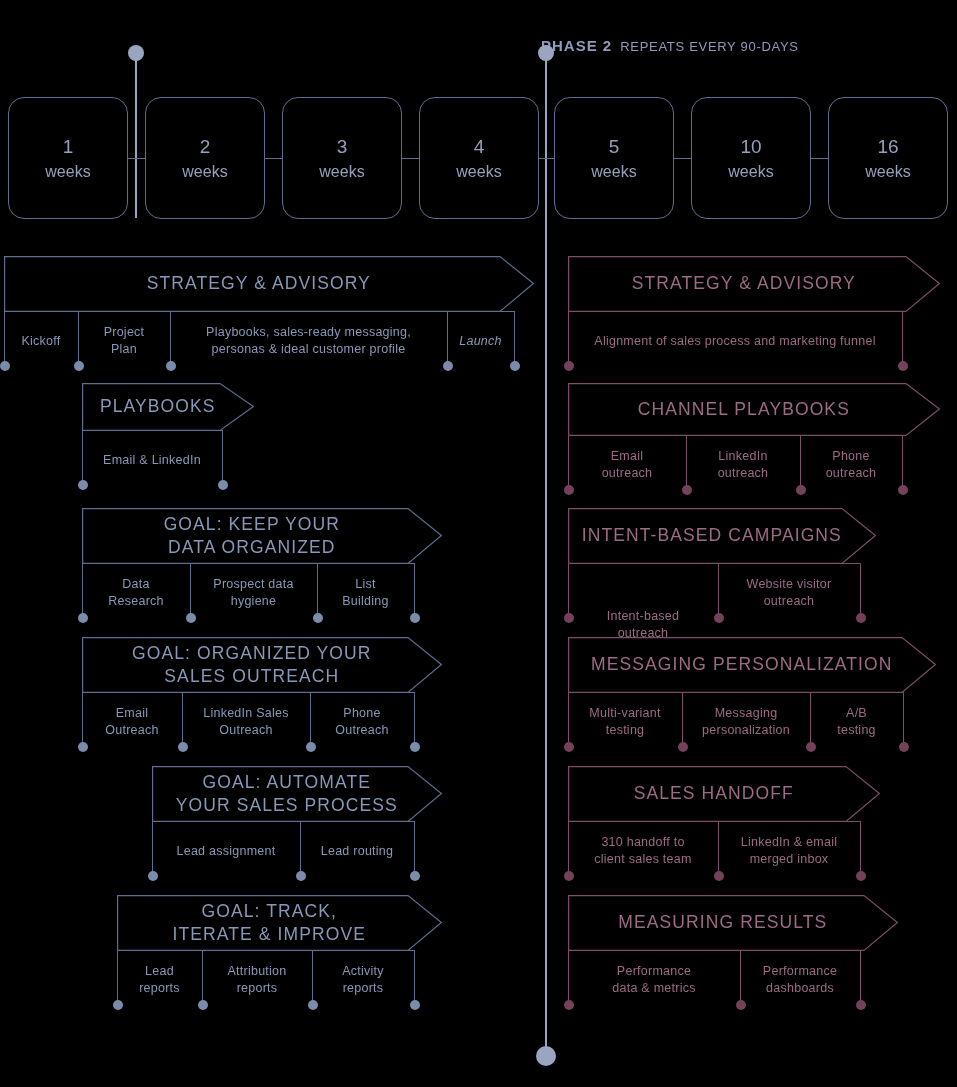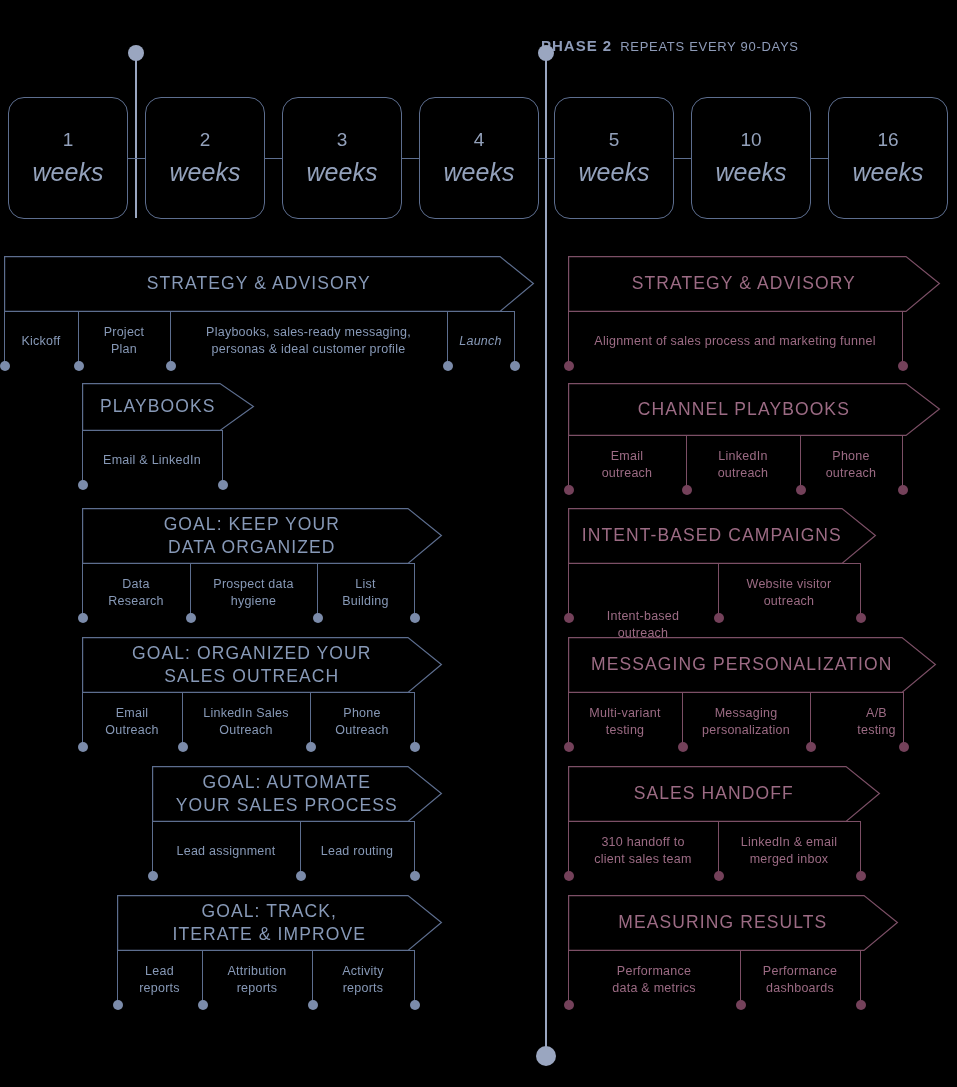--- a/index.html
+++ b/index.html
@@ -68,21 +68,21 @@
     display: flex;
     flex-direction: column;
     align-items: center;
     justify-content: center;
     color: #93a1bb;
     font-size: 19px;
     line-height: 1.45;
     background: #000;
   }
   .week-box .wk-num { font-size: 19px; }
-  .week-box .wk-unit { font-size: 25px; font-style: italic; }
+  .week-box .wk-unit { font-size: 16px; }
   .week-connector {
     position: absolute;
     top: 158px;
     height: 1.3px;
     background: #5d6e8f;
   }
 
   
   .row { position: absolute; }
   .chev-label {
@@ -388,21 +388,21 @@
         <div class="tick" style="left: 682px; top: 692px; height: 54px;"></div>
         <div class="tick-dot" style="left: 677.5px; top: 742px;"></div>
         <div class="tick" style="left: 810px; top: 692px; height: 54px;"></div>
         <div class="tick-dot" style="left: 805.5px; top: 742px;"></div>
         <div class="tick" style="left: 903px; top: 692px; height: 54px;"></div>
         <div class="tick-dot" style="left: 898.5px; top: 742px;"></div>
         <div class="seg-label" style="left: 571px; width: 108px; top: 705px; white-space: pre-line;">Multi-variant
 testing</div>
         <div class="seg-label" style="left: 685px; width: 122px; top: 705px; white-space: pre-line;">Messaging
 personalization</div>
-        <div class="seg-label" style="left: 833px; width: 87px; top: 705px; white-space: pre-line;">A/B
+        <div class="seg-label" style="left: 813px; width: 87px; top: 705px; white-space: pre-line;">A/B
 testing</div>
       </div>
       <div class="row plum" style="left: 0px; top: 0px;">
         <svg width="314" height="57" style="position: absolute; left: 568px; top: 766px;">
           <path d="M 0.6 55.4 L 0.6 0.6 L 278 0.6 L 311.4 27.5 L 278 55.4 Z" fill="none" stroke="#7c4f66" stroke-width="1.2"></path>
         </svg>
         <div class="chev-label" style="left: 568px; top: 766px; width: 291.6px; height: 55px; position: absolute;">
           <span style="white-space: pre-line;">SALES HANDOFF</span>
         </div>
         <div class="baseline" style="left: 568px; top: 821px; width: 292px;"></div>

